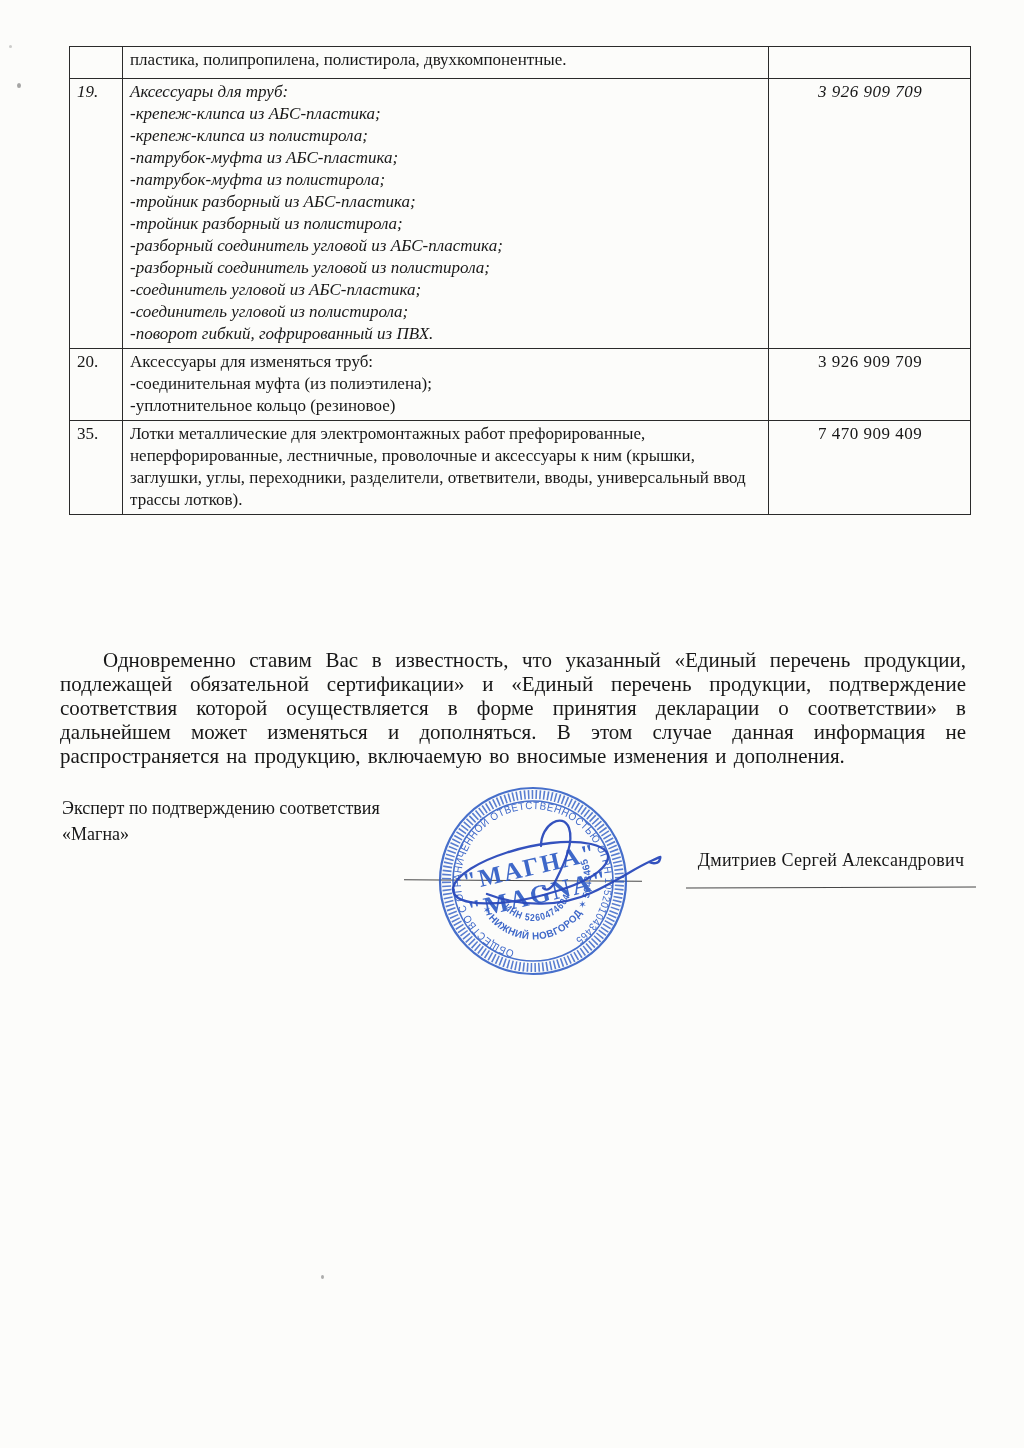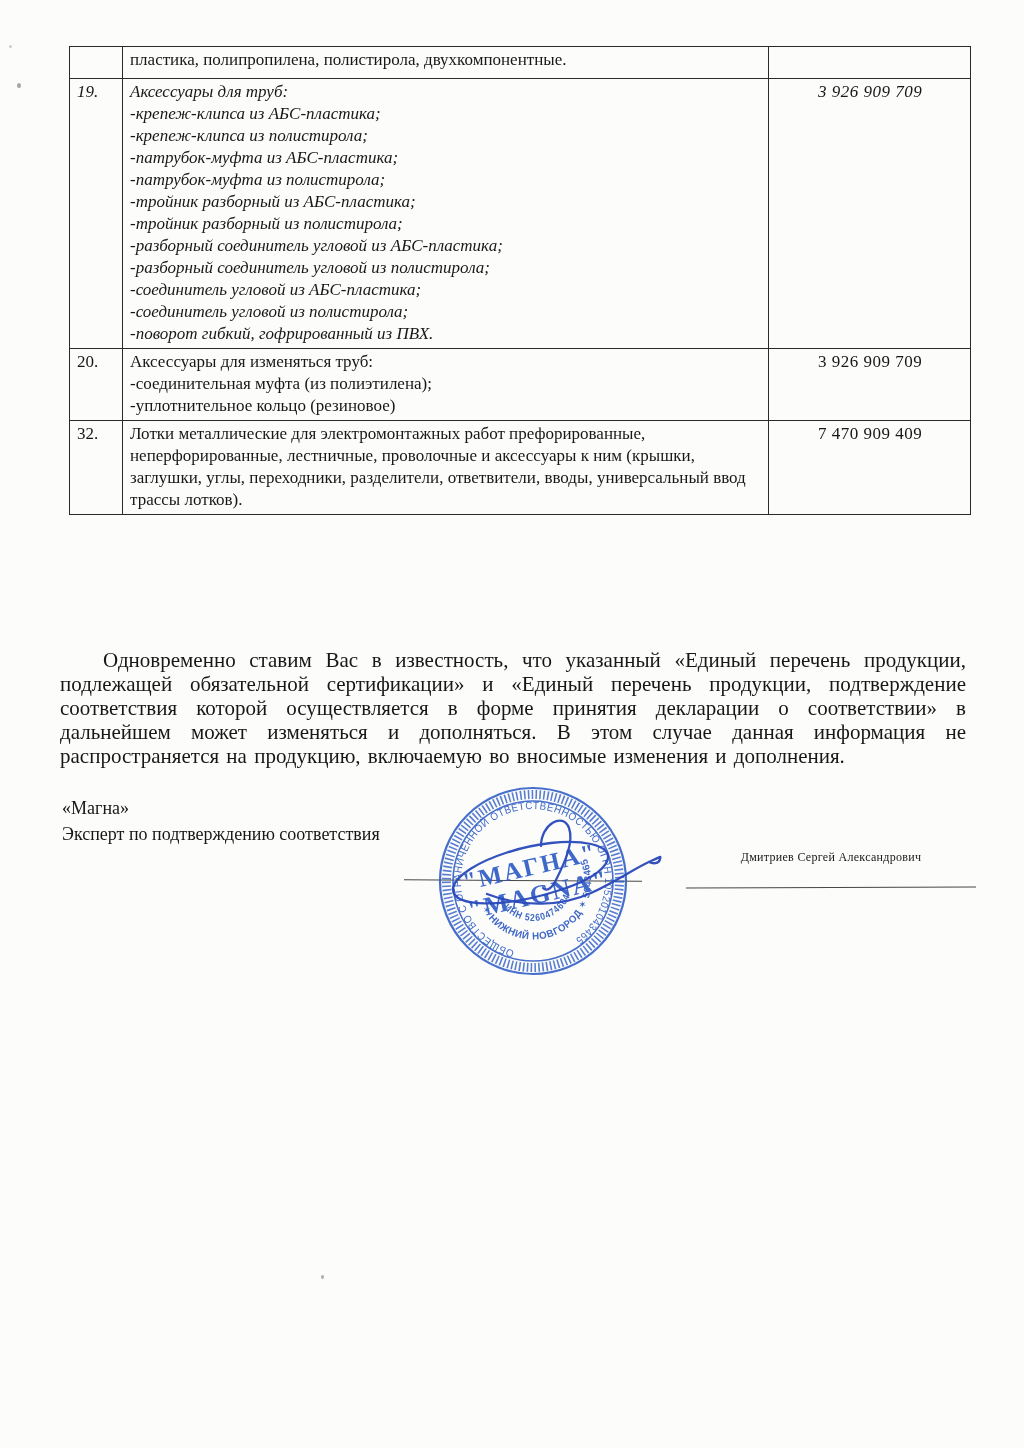--- a/index.html
+++ b/index.html
@@ -45,21 +45,21 @@
     text-align:justify;text-indent:43px;
     word-spacing:2px;
   }
   
   .role{
     position:absolute;left:62px;top:795px;width:420px;
     font-size:18px;line-height:26px;
   }
   .sig-name{
     position:absolute;left:688px;top:850px;width:286px;
-    font-size:12px;text-align:center;letter-spacing:.3px;
+    font-size:18px;text-align:center;letter-spacing:.3px;
   }
   .sig-line{
     position:absolute;height:0;border-top:1.8px solid #474747;
   }
   .sig-line.left{left:404px;top:880px;width:238px;transform:rotate(.35deg);}
   .sig-line.right{left:686px;top:887px;width:290px;transform:rotate(-.2deg);}
   
   .stamp{
     position:absolute;left:395px;top:776px;width:320px;height:214px;
     z-index:3;
@@ -104,32 +104,32 @@
         <td class="code">3 926 909 709</td>
       </tr>
       <tr class="r20">
         <td class="num">20.</td>
         <td class="desc">Аксессуары для изменяться труб:
 -соединительная муфта (из полиэтилена);
 -уплотнительное кольцо (резиновое)</td>
         <td class="code">3 926 909 709</td>
       </tr>
       <tr class="r21">
-        <td class="num">32.</td>
+        <td class="num">35.</td>
         <td class="desc">Лотки металлические для электромонтажных работ префорированные, неперфорированные, лестничные, проволочные и аксессуары к ним (крышки, заглушки, углы, переходники, разделители, ответвители, вводы, универсальный ввод трассы лотков).</td>
         <td class="code">7 470 909 409</td>
       </tr>
     </tbody>
   </table>
 
   <div class="para">Одновременно ставим Вас в известность, что указанный «Единый перечень продукции, подлежащей обязательной сертификации» и «Единый перечень продукции, подтверждение соответствия которой осуществляется в форме принятия декларации о соответствии» в дальнейшем может изменяться и дополняться. В этом случае данная информация не распространяется на продукцию, включаемую во вносимые изменения и дополнения.</div>
 
   <div class="role">
+    <div>Эксперт по подтверждению соответствия</div>
     <div>«Магна»</div>
-    <div>Эксперт по подтверждению соответствия</div>
   </div>
 
   <div class="sig-line left"></div>
   <div class="sig-line right"></div>
 
   <div class="sig-name">Дмитриев Сергей Александрович</div>
 
   <svg class="stamp" viewBox="0 0 320 214" xmlns="http://www.w3.org/2000/svg" aria-hidden="true">
     <defs>
       <path id="ringPath" d="M 104.2,168.6 A 72,72 0 1 1 156.6,174.5" fill="none"></path>

